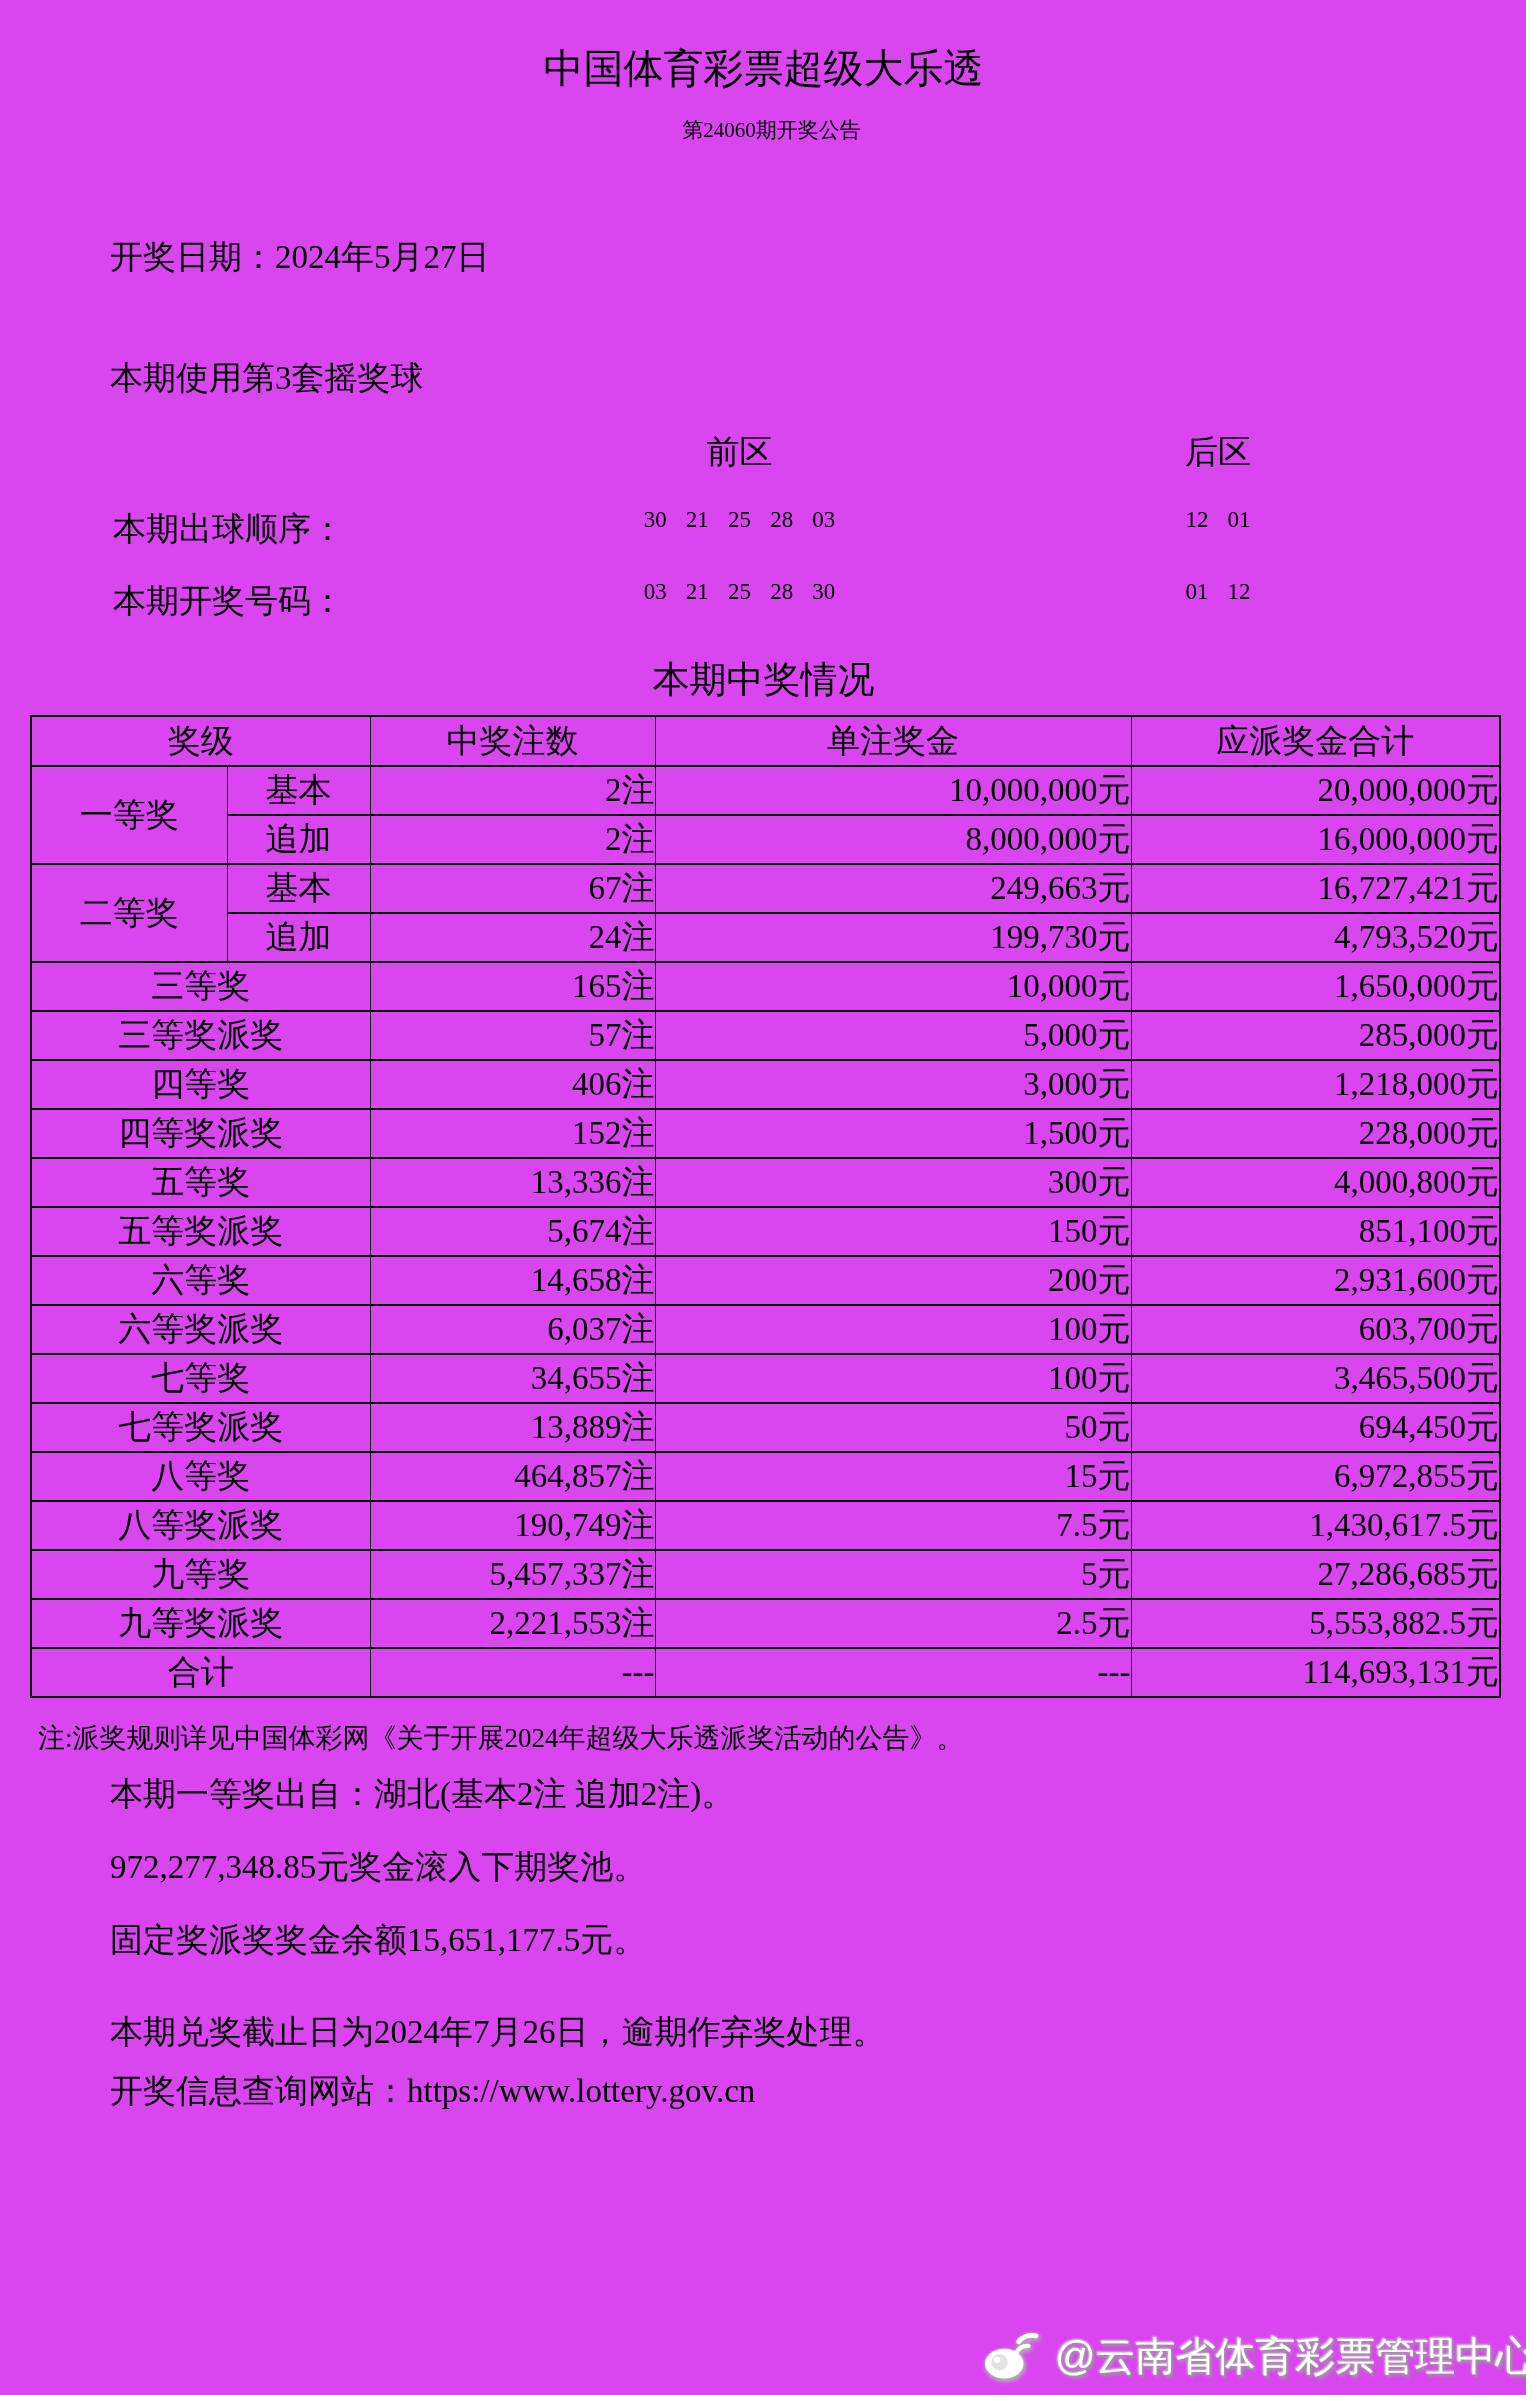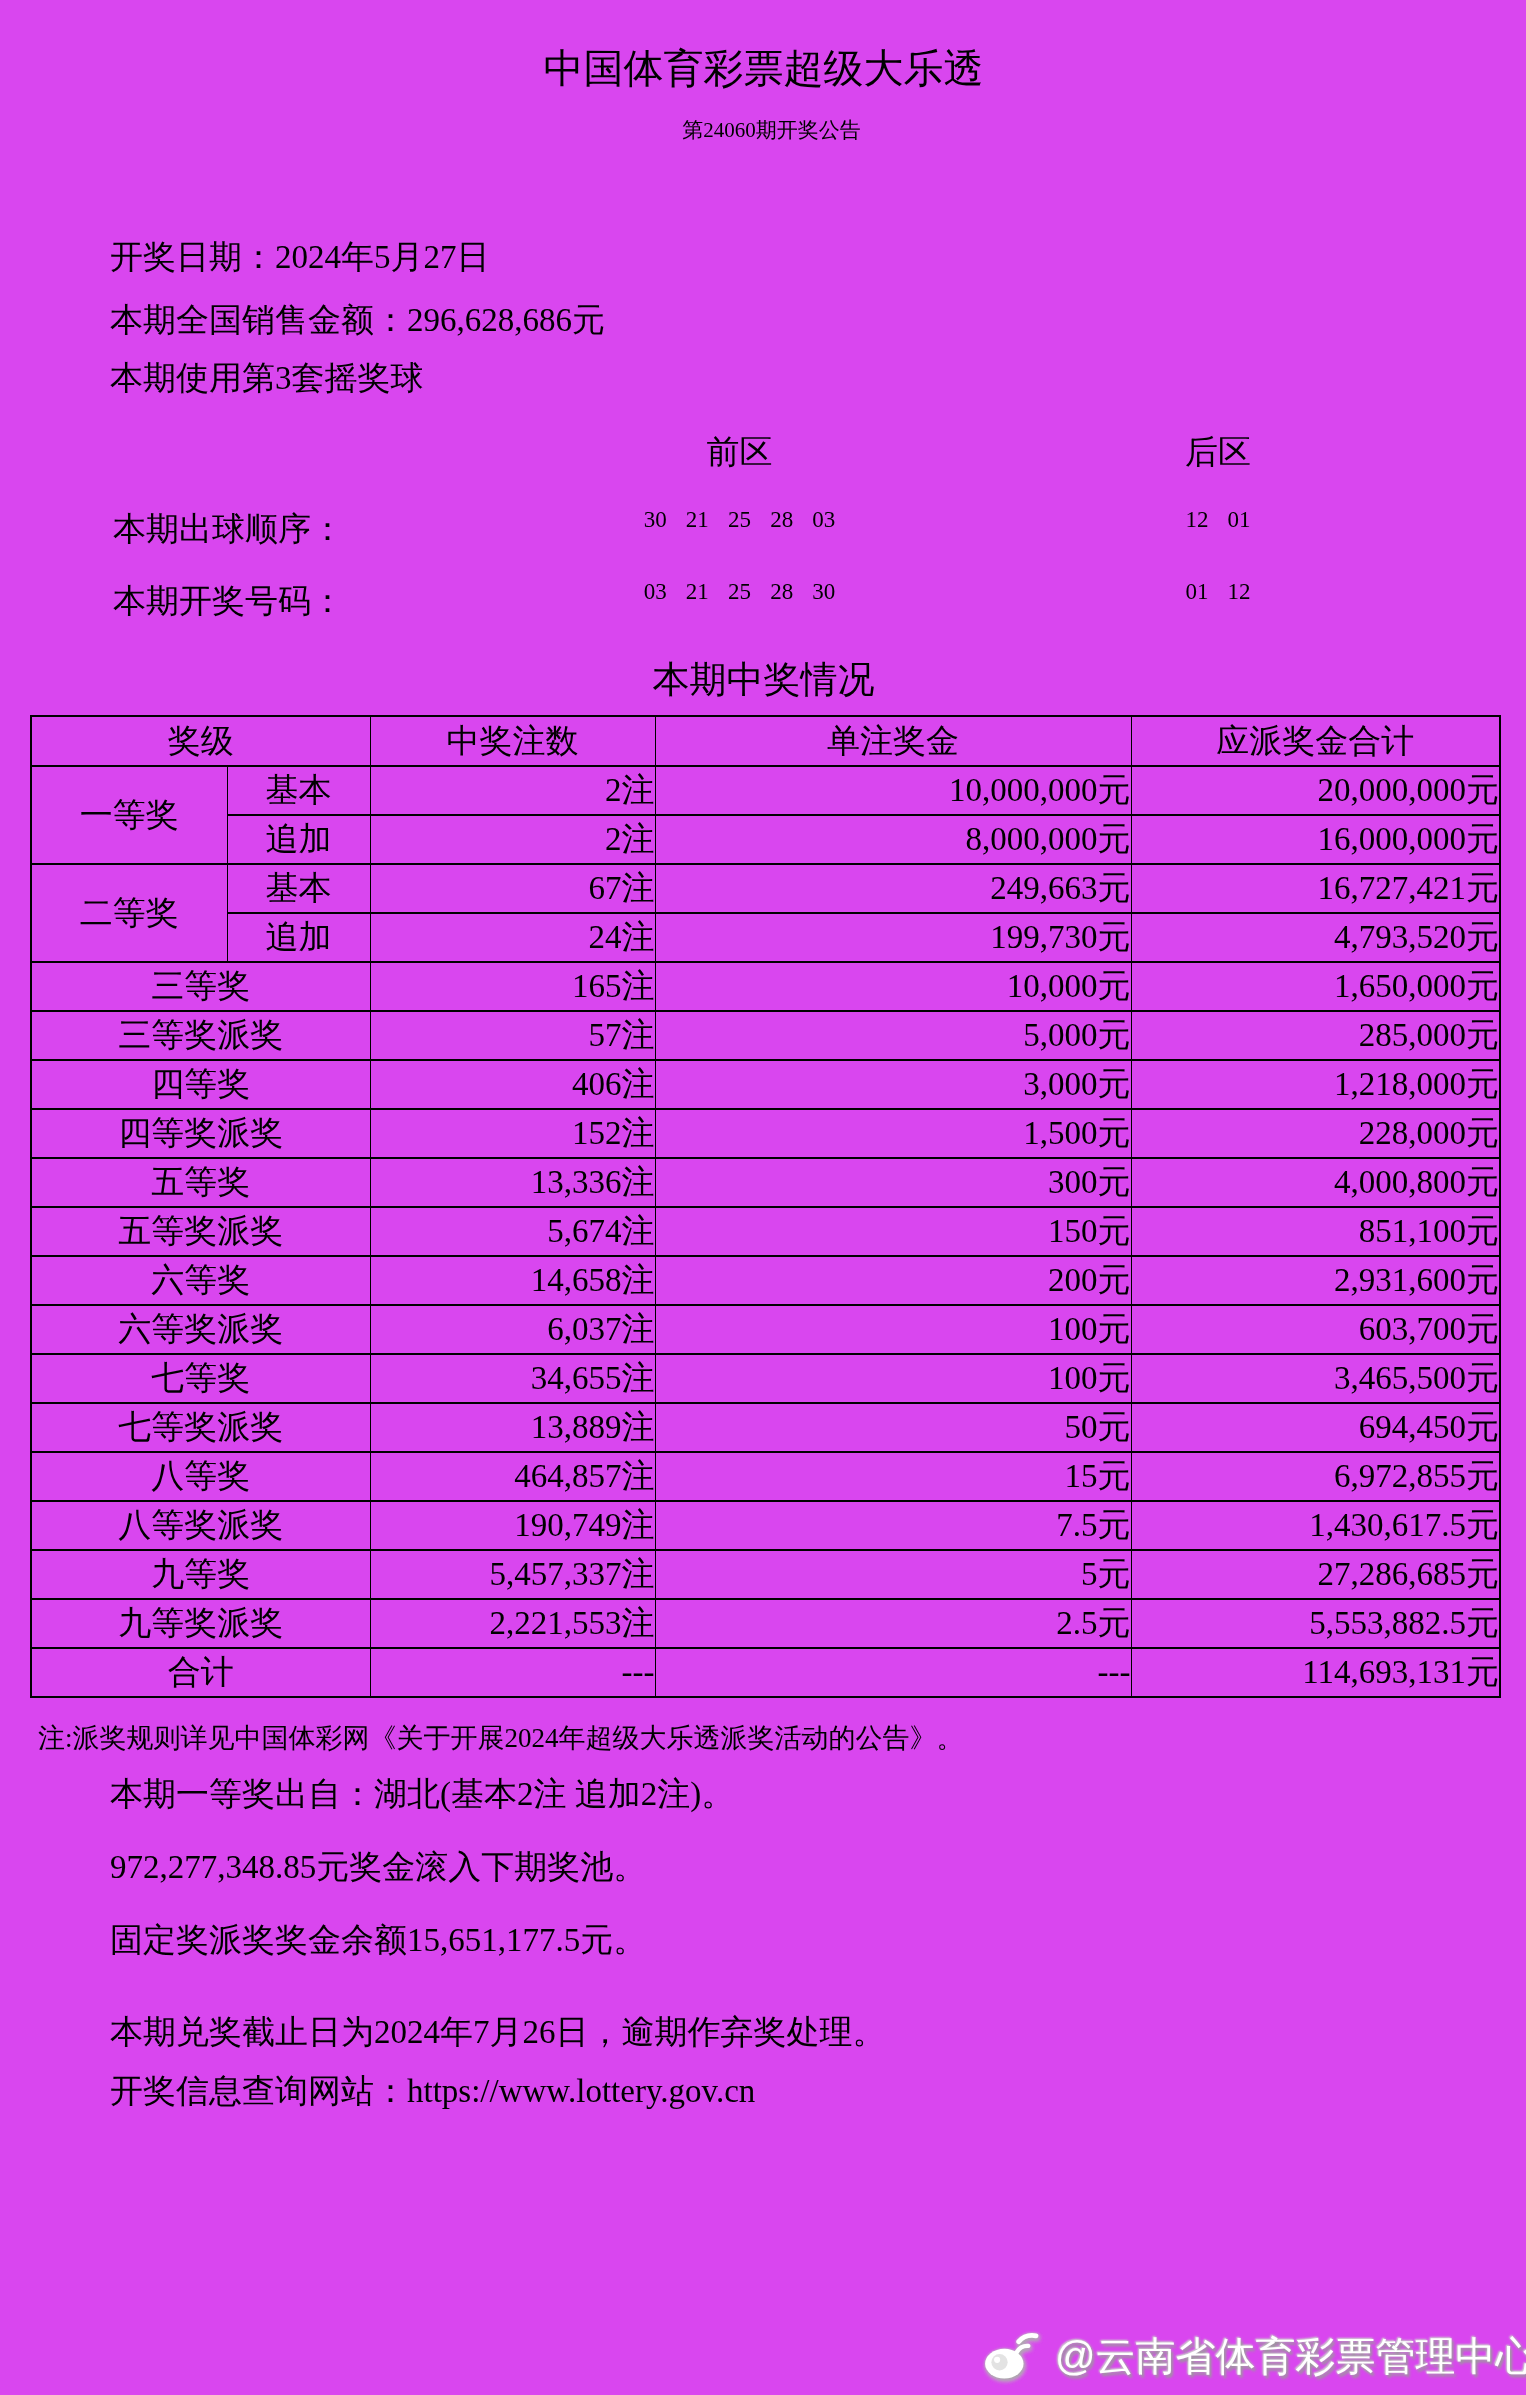--- a/index.html
+++ b/index.html
@@ -63,21 +63,20 @@
 </style>
 </head>
 <body>
 
 <div class="page">
 
   <div class="abs title center">中国体育彩票超级大乐透</div>
   <div class="abs subtitle center">第24060期开奖公告</div>
 
   <div class="abs info-line" style="top:240px">开奖日期：2024年5月27日</div>
-  <div class="abs info-line" style="top:303px">本期全国销售金额：296,628,686元</div>
   <div class="abs info-line" style="top:361px">本期使用第3套摇奖球</div>
 
   <div class="abs zone-label zone-front center">前区</div>
   <div class="abs zone-label zone-back center">后区</div>
 
   <div class="abs draw-label" style="top:507px">本期出球顺序：</div>
   <div class="abs nums zone-front center" style="top:507px">30 21 25 28 03</div>
   <div class="abs nums zone-back center" style="top:507px">12 01</div>
 
   <div class="abs draw-label" style="top:579px">本期开奖号码：</div>

